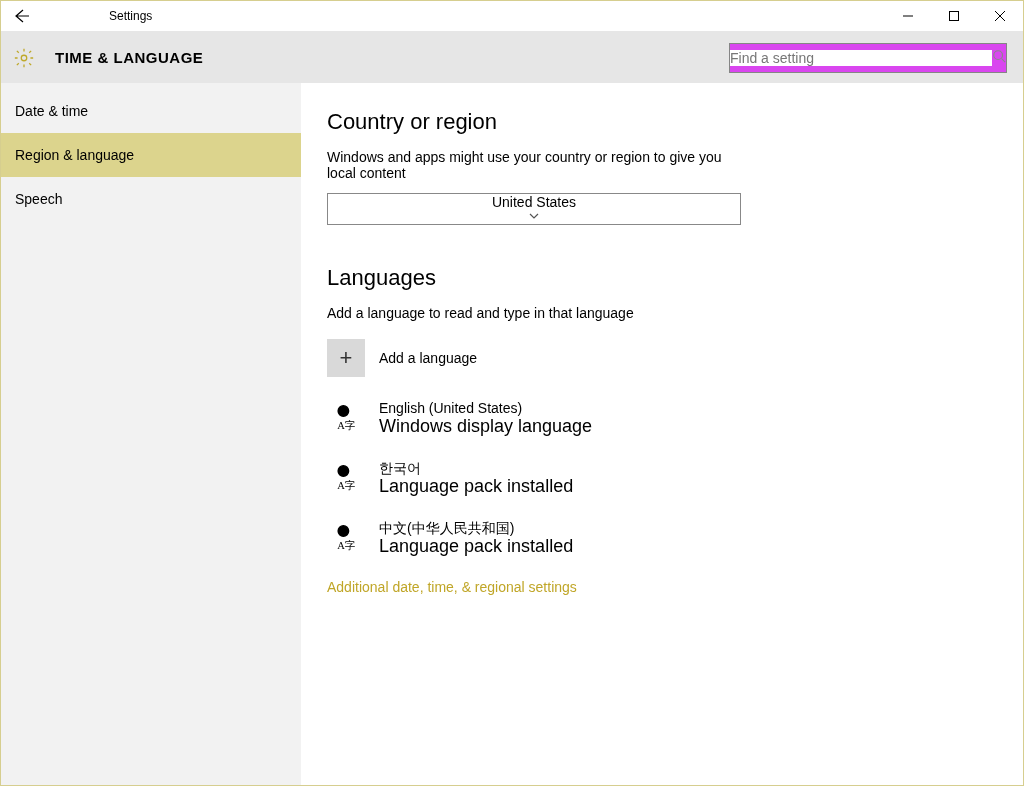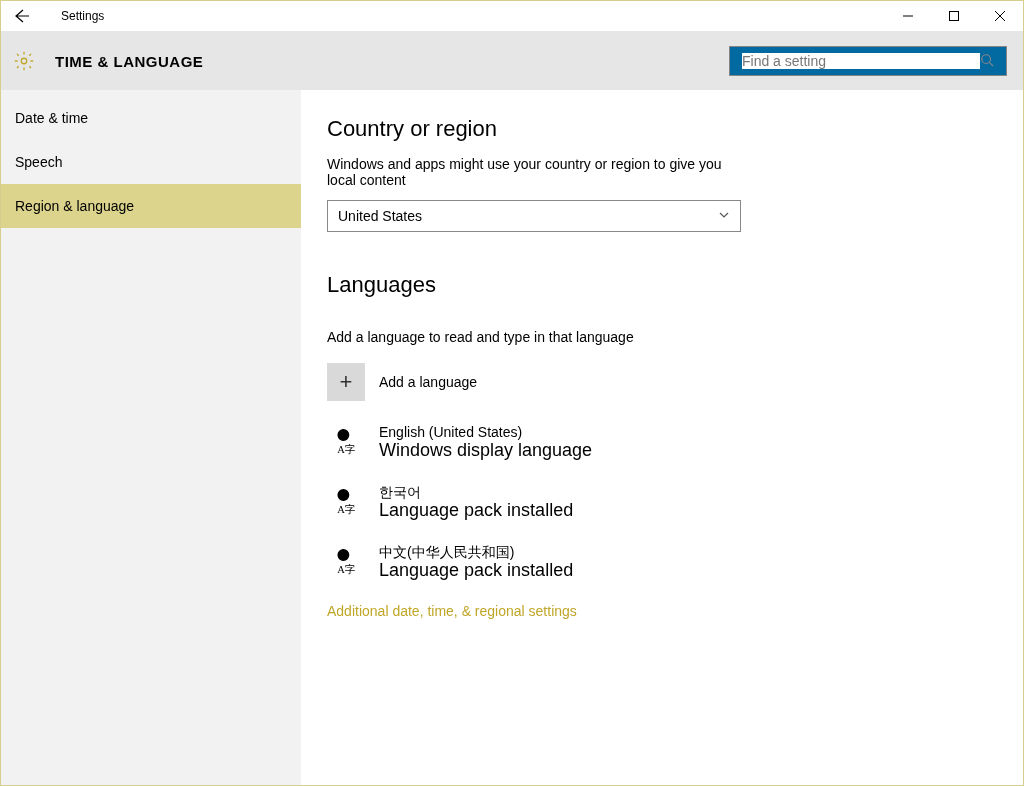--- a/index.html
+++ b/index.html
@@ -13,20 +13,21 @@
     border: 1px solid #d6ce8f;
     overflow: hidden;
   }
   
   .titlebar {
     height: 30px;
     background: #fff;
     display: flex;
     align-items: center;
     position: relative;
+    gap: 48px;
   }
   .titlebar .back-btn {
     width: 40px; height: 30px;
     display: flex; align-items: center; justify-content: center;
     font-size: 16px;
     color: #000;
   }
   .titlebar .app-title {
     font-size: 12px;
     margin-left: 20px;
@@ -38,21 +39,21 @@
     display: flex;
   }
   .win-controls .wc {
     width: 46px; height: 30px;
     display: flex; align-items: center; justify-content: center;
     font-size: 11px;
   }
   .wc svg { stroke: #000; fill: none; stroke-width: 1; }
   
   .header {
-    height: 59px;
+    height: 52px;
     background: #e6e6e6;
     border-top: 1px solid #e6e6e6;
     display: flex;
     align-items: center;
     padding: 0 16px 0 12px;
   }
   .gear {
     width: 22px; height: 22px;
     margin-right: 20px;
   }
@@ -60,24 +61,24 @@
   .header-title {
     font-size: 15px;
     font-weight: 600;
     letter-spacing: 0.5px;
   }
   .search-wrap {
     margin-left: auto;
     width: 278px;
     height: 30px;
     border: 1px solid #858585;
-    background: #0369a1;
-    display: flex;
-    align-items: center;
-    padding: 0 12px;
+    background: #d946ef;
+    display: flex;
+    align-items: center;
+    padding: 0 0;
   }
   .search-wrap input {
     border: none; outline: none;
     flex: 1;
     font-size: 14px;
     font-family: inherit;
     color: #000;
   }
   .search-wrap input::placeholder { color: #777; }
   .search-wrap .sicon { color: #777; font-size: 14px; }
@@ -122,20 +123,21 @@
   .dropdown {
     width: 414px;
     height: 32px;
     border: 1px solid #888;
     display: flex;
     align-items: center;
     padding: 0 10px;
     justify-content: space-between;
     font-size: 14px;
     margin-bottom: 40px;
+    flex-direction: column;
   }
   .chev { font-size: 12px; color: #555; }
   .add-row {
     display: flex;
     align-items: center;
     margin-bottom: 22px;
   }
   .add-tile {
     width: 38px; height: 38px;
     background: #d9d9d9;
@@ -168,21 +170,21 @@
     font-weight: 400;
     margin: 24px 0 16px 0;
   }
   .link {
     color: #c0a628;
     font-size: 14px;
   }
   .sec-title2 {
     font-size: 22px;
     font-weight: 400;
-    margin: 10px 0 31px 0;
+    margin: 10px 0 14px 0;
   }
 </style>
 </head>
 <body>
 
 <div class="titlebar">
   <div class="back-btn">
     <svg width="16" height="16" viewBox="0 0 16 16">
       <path d="M10 2 L3 8 L10 14 M3 8 H16" stroke="#000" fill="none" stroke-width="1.2"></path>
     </svg>
@@ -224,25 +226,25 @@
       </svg>
     </span>
   </div>
 </div>
 
 <div class="body">
   <div class="sidebar">
     <div class="side-item">
       <span>Date &amp; time</span>
     </div>
+    <div class="side-item active">
+      <span>Region &amp; language</span>
+    </div>
     <div class="side-item">
       <span>Speech</span>
-    </div>
-    <div class="side-item active">
-      <span>Region &amp; language</span>
     </div>
   </div>
 
   <div class="content">
 
     <div class="sec-title">Country or region</div>
     <div class="sec-desc">Windows and apps might use your country or region to give you local content</div>
     <div class="dropdown">
       <span>United States</span>
       <span class="chev">

